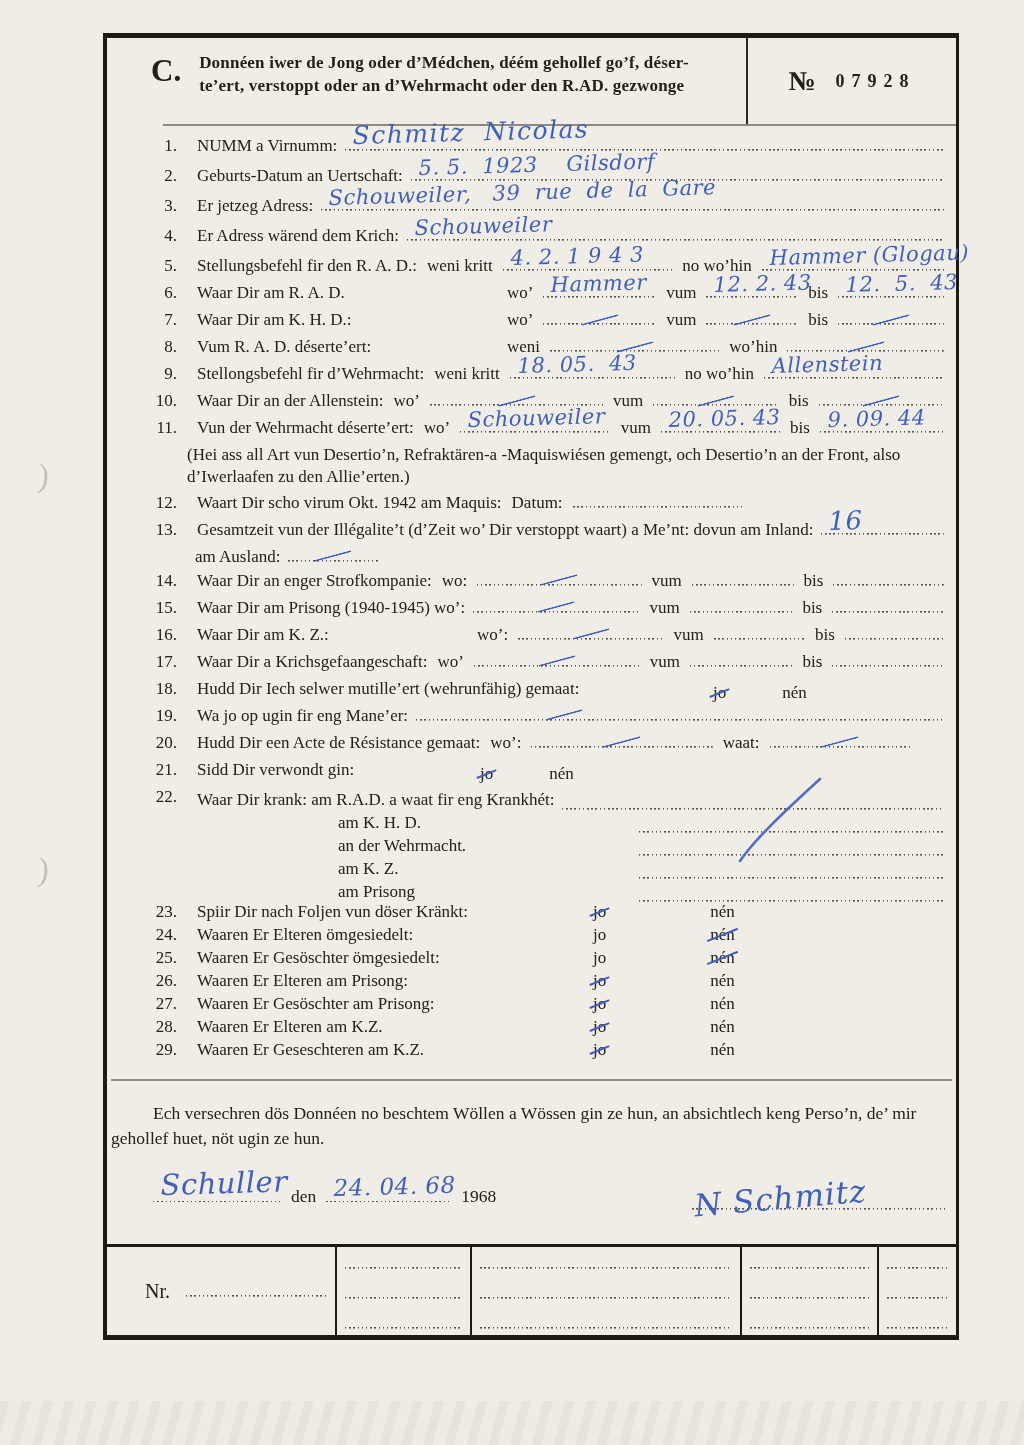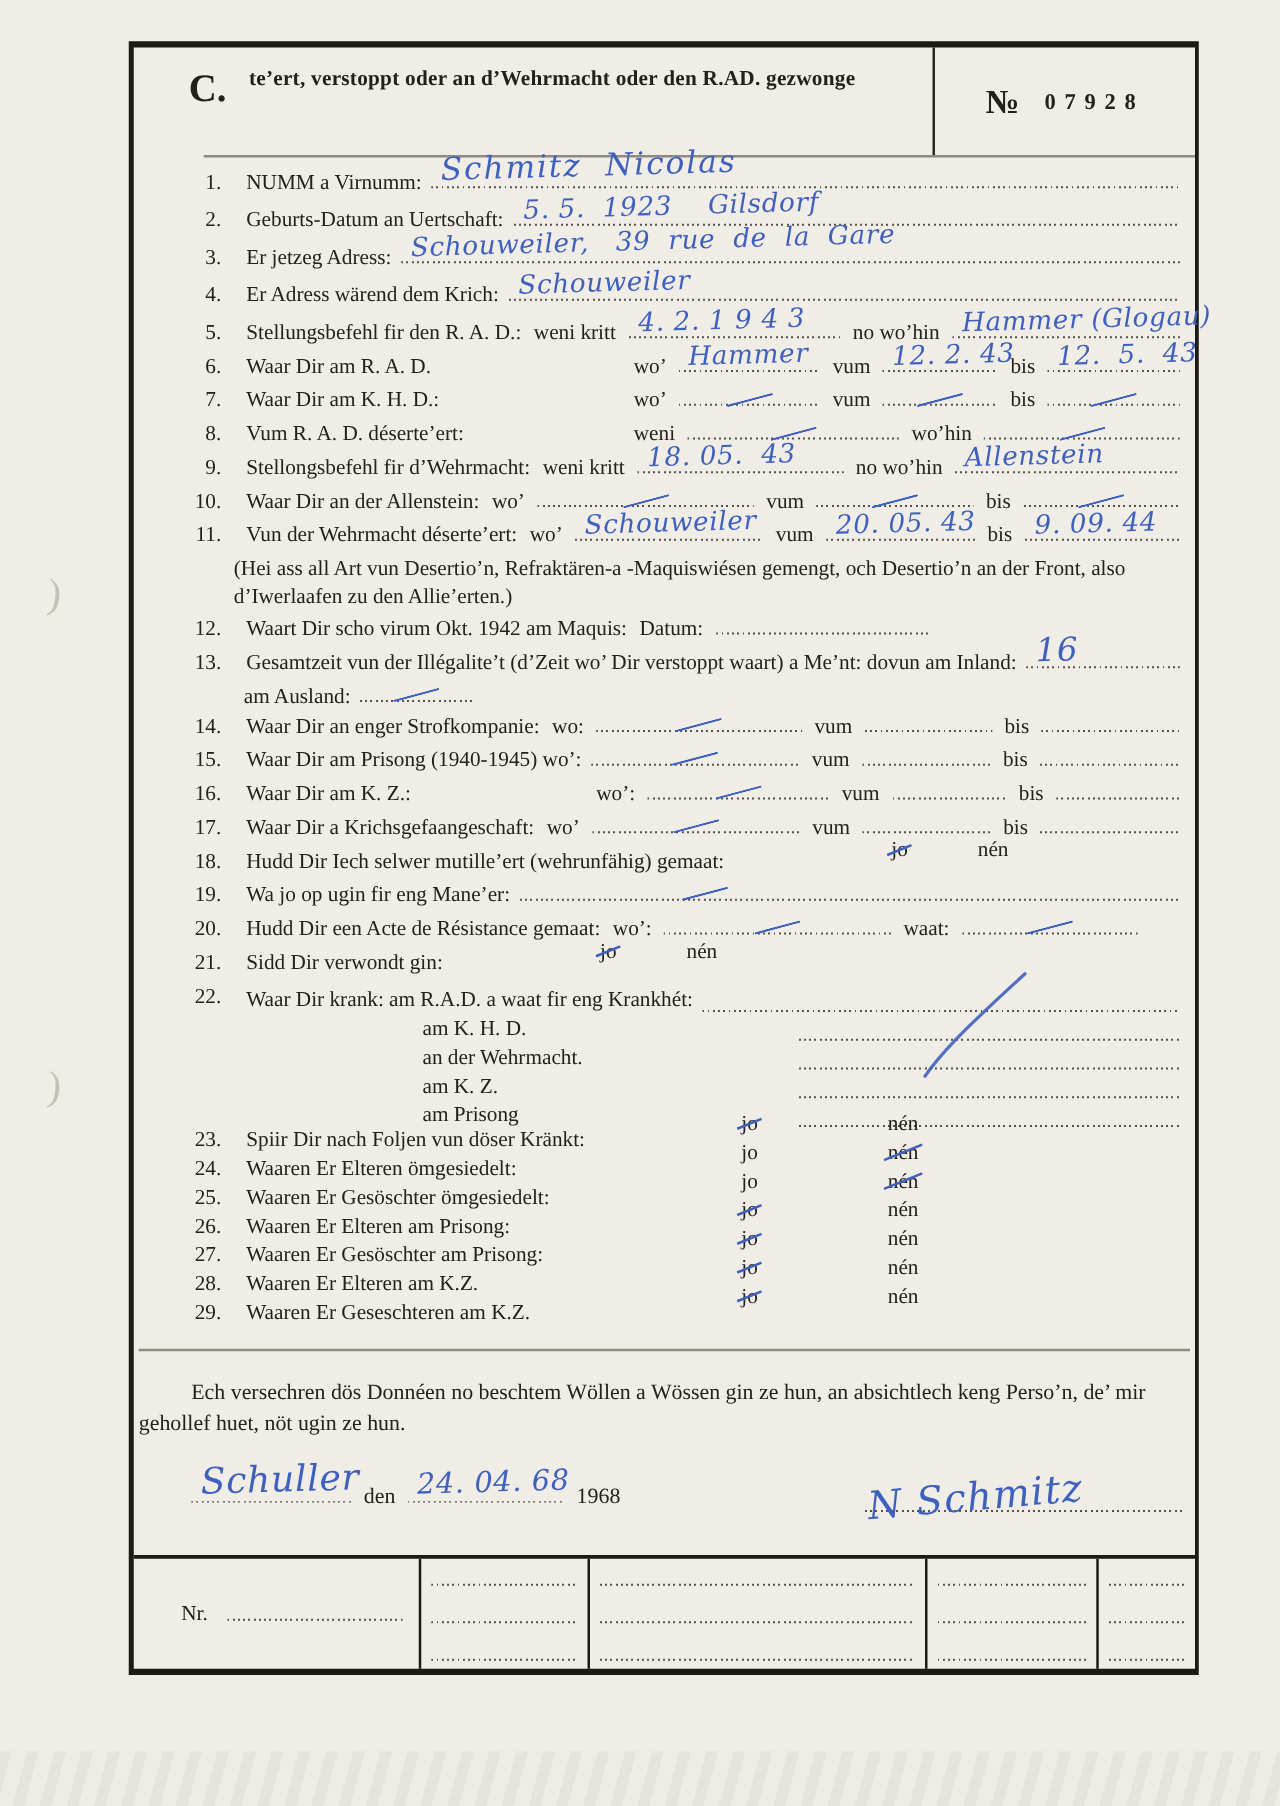--- a/index.html
+++ b/index.html
@@ -51,21 +51,21 @@
     position:absolute; bottom:1px; left:8px; white-space:pre; color:var(--ink);
     font-style:italic; font-size:21px; letter-spacing:.5px; display:inline-block;
     transform:rotate(-1.6deg); transform-origin:left bottom;
     font-family:"DejaVu Serif","Liberation Serif",serif;
   }
   .frow-1 .ink{ font-size:25px; letter-spacing:1.5px; }
   .frow-13 .ink{ font-size:26px; bottom:-1px; }
   .frow-5 .dline:last-child .ink{ overflow:visible; }
   .slash{ position:absolute; bottom:-1px; left:50%; width:38px; height:13px; transform:translateX(-50%); }
   .slash::after{ content:''; position:absolute; left:0; right:0; top:45%; border-top:2.4px solid var(--ink); transform:rotate(-15deg); border-radius:2px;}
-  .jn{ position:absolute; bottom:16px; display:flex;align-items:flex-end; }
+  .jn{ position:absolute; bottom:3px; display:flex;align-items:flex-end; }
   .jn-a{ left:566px; gap:56px; } .jn-b{ left:333px; gap:56px; } .jn-c{ left:446px; gap:104px; }
   .jolbl,.nenlbl{ position:relative; font-size:17px; }
   .struck::after{ content:''; position:absolute; left:-4px; right:-4px; top:48%; border-top:2.3px solid var(--ink); transform:rotate(-22deg); }
   .rnote{ padding-left:40px; font-size:17px; line-height:1.28; margin:-1px 0 5px; }
   .subrow{ padding-left:38px; min-height:24px; }
 
   
   .frow-22{ align-items:flex-start; }
   .r22body{ flex:1; display:flex; flex-direction:column; position:relative; }
   .r22line{ display:flex; align-items:flex-end; min-height:23px; }
@@ -93,35 +93,36 @@
 
   
   .ftable{ position:absolute; left:0; right:0; bottom:0; height:88px; border-top:3px solid #1b1a15; display:flex; }
   .fcell{ box-sizing:border-box; border-left:2.5px solid #1b1a15; }
   .fcell.c1{ border-left:none; flex:0 0 228px; display:flex; align-items:center; padding-left:38px; }
   .fcell.c2{ flex:0 0 135px; } .fcell.c3{ flex:0 0 270px; } .fcell.c4{ flex:0 0 137px; } .fcell.c5{ flex:1 1 auto; }
   .fcell.cdots{ display:flex; flex-direction:column; justify-content:space-between; padding:20px 8px 6px; }
   .dotline{ height:2px;
     background-image:repeating-linear-gradient(90deg,var(--dots-color) 0 1.5px,transparent 1.5px 4.2px);
     background-size:100% 1.6px; background-position:bottom; background-repeat:no-repeat; }
-  .nr{ font-size:17px; }
+  .nr{ font-size:20px; }
   .nr-dots{ width:140px; margin-left:16px; align-self:center; margin-top:10px; }
 </style>
 </head>
 <body>
 
 <div class="page">
   <span class="mark mark1">)</span>
   <span class="mark mark2">)</span>
 
   <div class="frame">
     <div class="header">
       <div class="header-left">
         <div class="section-letter">C.</div>
         <div class="header-title">
+          <div>Donnéen iwer de Jong oder d’Médchen, déém gehollef go’f, déser-</div>
           <div>te’ert, verstoppt oder an d’Wehrmacht oder den R.AD. gezwonge</div>
         </div>
       </div>
       <div class="header-right">
         <span class="no-label">№</span>
         <span class="no-value">07928</span>
       </div>
     </div>
     <div class="hrule"></div>
 

